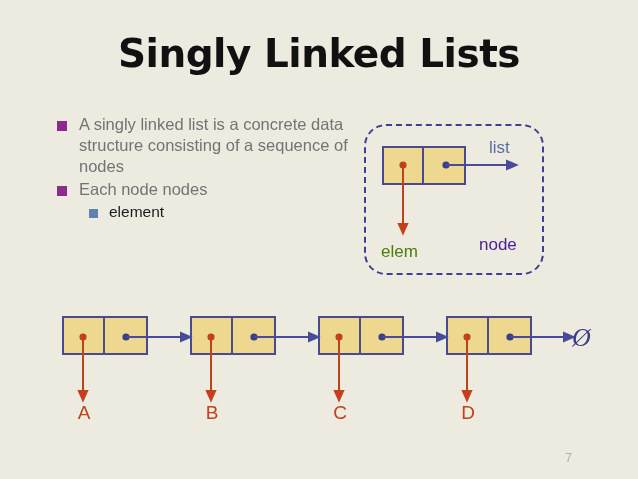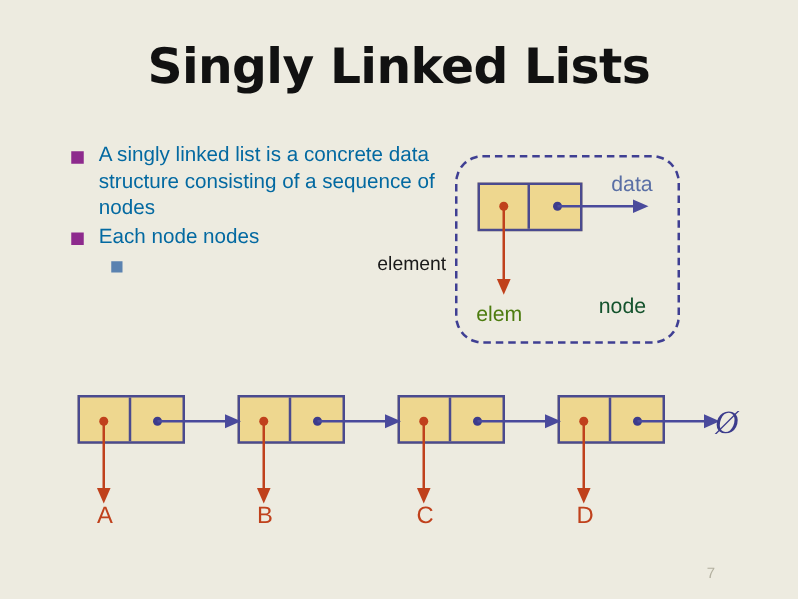--- a/index.html
+++ b/index.html
@@ -40,41 +40,41 @@
     position: absolute;
     left: 57px;
     top: 114px;
     width: 300px;
   }
   .b-row {
     display: flex;
     align-items: flex-start;
   }
   .b1 { margin-bottom: 2px; }
-  .b2 { margin-left: 32px; margin-bottom: 1px; justify-content: space-between; }
+  .b2 { margin-left: 32px; margin-bottom: 1px; }
   .marker1 {
     width: 10px;
     height: 10px;
     background: #8d2a8d;
     flex: 0 0 auto;
     margin-top: 7px;
     margin-right: 12px;
   }
   .marker2 {
     width: 9px;
     height: 9px;
     background: #5b82b0;
     flex: 0 0 auto;
     margin-top: 7px;
     margin-right: 11px;
   }
   .btext1 {
     font-family: "Liberation Sans", sans-serif;
     font-size: 16.5px;
-    color: #0369a1;
+    color: #737373;
     line-height: 1.28;
   }
   .btext2 {
     font-family: "Liberation Sans", sans-serif;
     font-size: 15.5px;
     color: #1a1a1a;
     line-height: 1.3;
   }
 
   
@@ -111,21 +111,21 @@
   .lbl-next {
     left: 489px;
     top: 138px;
     font-size: 17px;
     color: #5a6fa5;
   }
   .lbl-node {
     left: 479px;
     top: 235px;
     font-size: 17px;
-    color: #14532d;
+    color: #4c1d95;
   }
   .lbl-elem {
     left: 381px;
     top: 242px;
     font-size: 17px;
     color: #4d7c0f;
   }
 
   
   .chain-lbl {
@@ -211,21 +211,21 @@
       </marker>
     </defs>
 
     <circle cx="403" cy="165" r="3.6" fill="#c0411c"></circle>
     <line x1="403" y1="165" x2="403" y2="229" stroke="#c0411c" stroke-width="2" marker-end="url(#ar-red)"></line>
 
     <circle cx="446" cy="165" r="3.6" fill="#3c3c8c"></circle>
     <line x1="446" y1="165" x2="512" y2="165" stroke="#4a4a9c" stroke-width="2" marker-end="url(#ar-blue)"></line>
   </svg>
 
-  <div class="lbl lbl-next">data</div>
+  <div class="lbl lbl-next">list</div>
   <div class="lbl lbl-node">node</div>
   <div class="lbl lbl-elem">elem</div>
 
   <div class="node-box" style="left:62px; top:316px; width:86px; height:39px;">
     <div class="node-cell left" style="width:42px;height:100%;"></div>
     <div class="node-cell" style="width:42px;height:100%;"></div>
   </div>
 
   <div class="node-box" style="left:190px; top:316px; width:86px; height:39px;">
     <div class="node-cell left" style="width:42px;height:100%;"></div>

